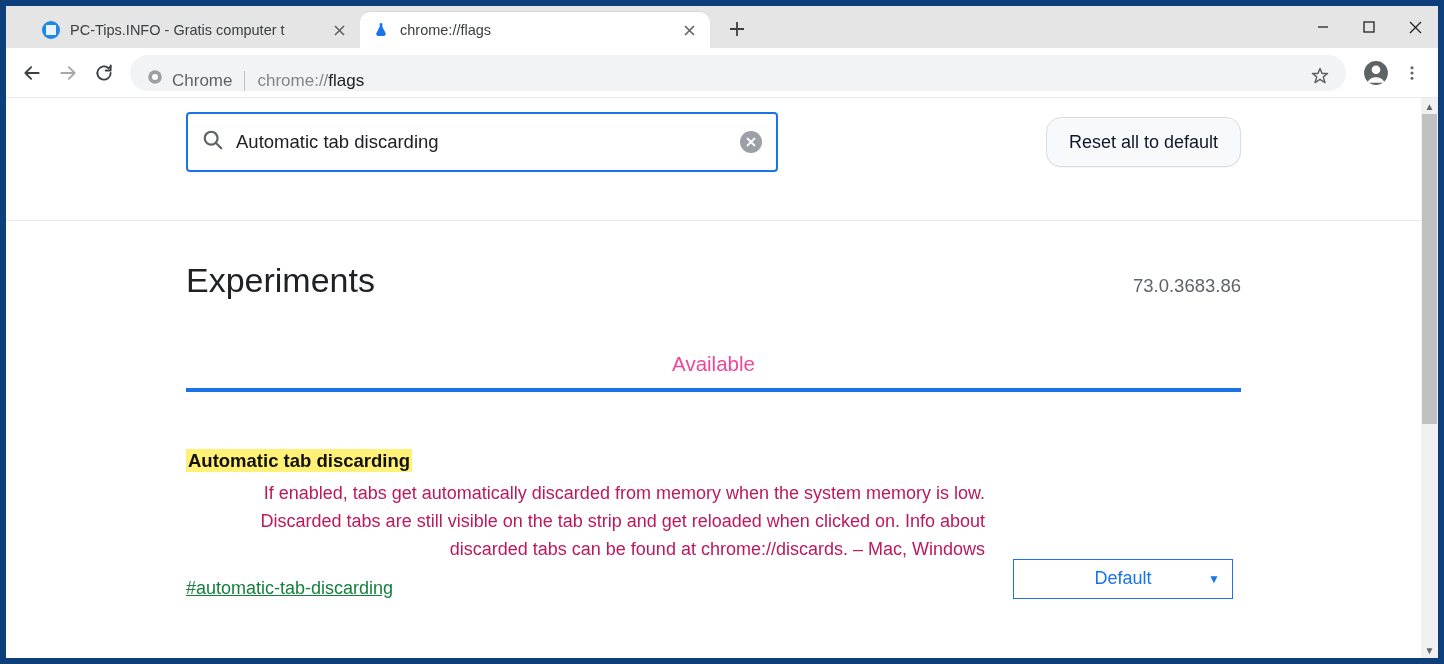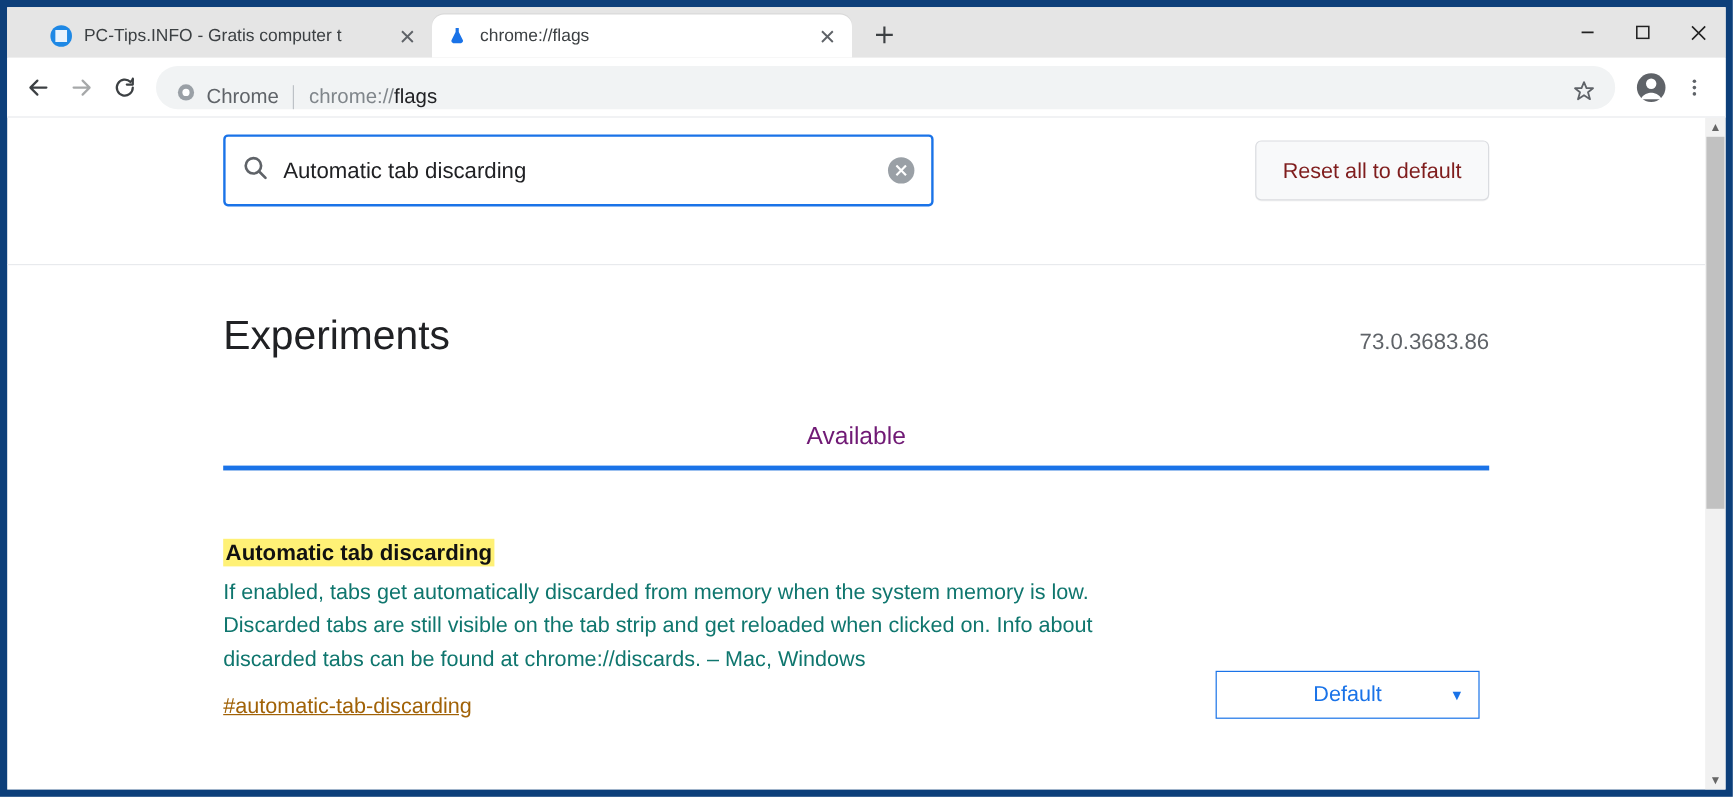--- a/index.html
+++ b/index.html
@@ -43,38 +43,38 @@
   .vscroll .arrow { position: absolute; left: 0; right: 0; height: 16px; display:flex; align-items:center; justify-content:center; color:#666; font-size:10px;}
   .vscroll .arrow.up { top:0; }
   .vscroll .arrow.down { bottom:0; }
 
   .search-row { display: flex; align-items: center; gap: 24px; margin-bottom: 48px; }
   .search-box { width: 592px; height: 60px; border: 2px solid #1a73e8; border-radius: 4px; display: flex; align-items: center; padding: 0 14px; }
   .search-box .s-icon { color: #5f6368; margin-right: 12px; }
   .search-box input { flex: 1; border: none; outline: none; font-size: 18.5px; color: #202124; background: transparent; }
   .search-box .clear { width: 22px; height: 22px; border-radius: 50%; background: #9aa0a6; color: #fff; display: flex; align-items: center; justify-content: center; font-size: 14px; }
   .search-row .spacer { flex: 1; }
-  .reset-btn { height: 50px; padding: 0 22px; border: 1px solid #dadce0; background: #f8f9fa; border-radius: 5px; font-size: 18px; color: #7f1d1d; box-shadow: 0 1px 0 rgba(0,0,0,0.04); }
+  .reset-btn { height: 50px; padding: 0 22px; border: 1px solid #dadce0; background: #f8f9fa; border-radius: 15px; font-size: 18px; color: #0f172a; box-shadow: 0 1px 0 rgba(0,0,0,0.04); }
 
   .page hr.thin { border: none; border-top: 1px solid #e8eaed; margin-left: -180px; margin-right: -180px; }
 
   .head-row { display: flex; align-items: baseline; margin-top: 40px; margin-bottom: 42px; }
   .head-title { font-size: 34px; font-weight: 400; color: #202124; }
   .head-row .spacer { flex: 1; }
   .version { font-size: 18.5px; color: #5f6368; }
 
   .tabsbar { display: flex; border-bottom: 1px solid #e0e0e0; }
   .ptab { flex: 1; text-align: center; font-size: 20.5px; color: #3c4043; padding: 10px 0 12px; cursor: pointer; }
-  .ptab.active { color: #701a75; border-bottom: 4px solid #1a73e8; margin-bottom: -1px; }
+  .ptab.active { color: #ec4899; border-bottom: 4px solid #1a73e8; margin-bottom: -1px; }
 
   .flag-block { display: flex; margin-top: 58px; gap: 28px; }
   .flag-text { flex: 1; }
   .flag-title { display: inline; background: #fff176; font-size: 18.5px; font-weight: 700; color: #111; padding: 1px 2px; }
-  .flag-desc { font-size: 18px; color: #0f766e; line-height: 1.55; margin-top: 8px; max-width: 800px; }
-  .flag-hash { font-size: 18px; color: #a16207; text-decoration: underline; margin-top: 14px; }
+  .flag-desc { font-size: 18px; color: #be185d; line-height: 1.55; margin-top: 8px; max-width: 800px; text-align: right; }
+  .flag-hash { font-size: 18px; color: #15803d; text-decoration: underline; margin-top: 14px; }
   .flag-ctrl { width: 228px; display: flex; align-items:flex-end; }
   .flag-select { width: 220px; height: 40px; border: 1px solid #1a73e8; color: #1a73e8; font-size: 18px; display: flex; align-items: center; justify-content: center; position: relative; background:#fff;}
   .flag-select .caret { position: absolute; right: 12px; color: #1a73e8; font-size: 12px; }
 </style>
 </head>
 <body>
 
 <div class="window">
 
   <div class="titlebar">

